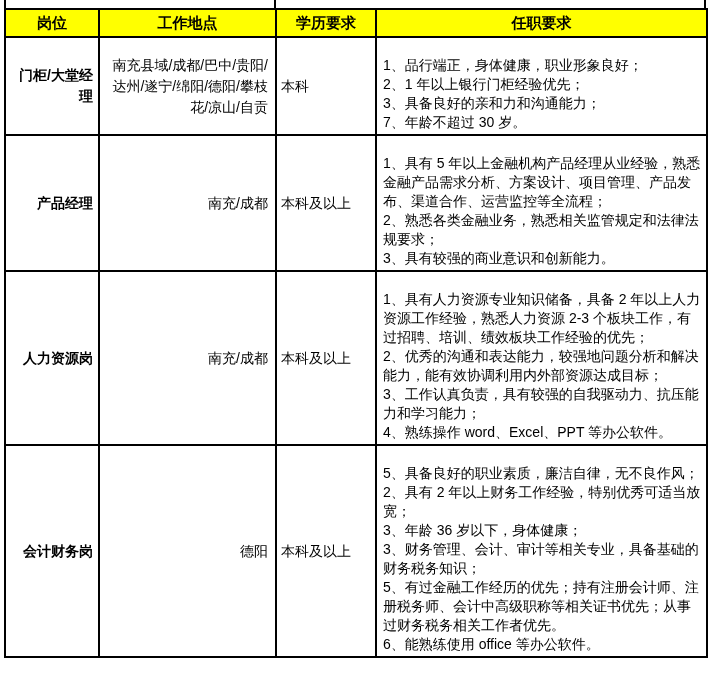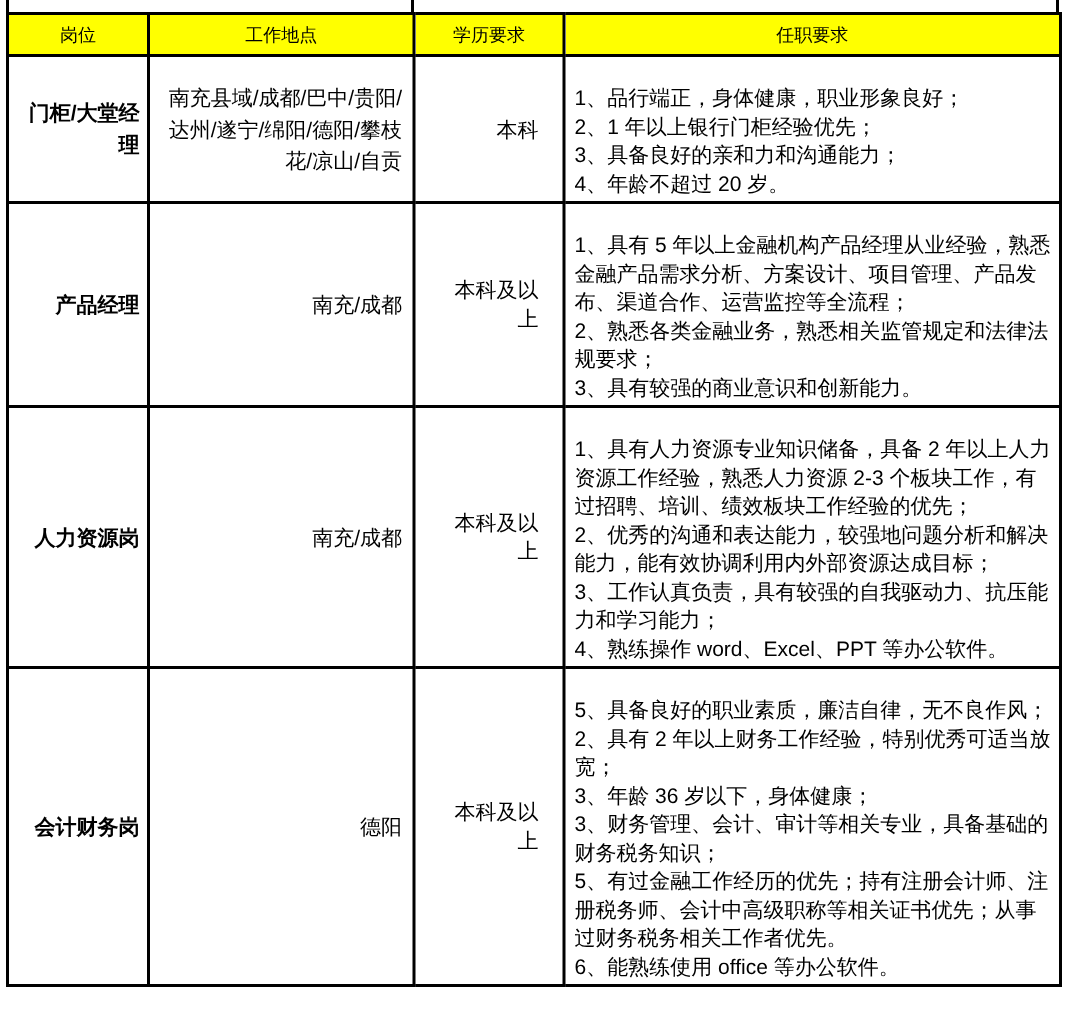--- a/index.html
+++ b/index.html
@@ -22,31 +22,31 @@
     width:702px;
     border-collapse:collapse;
     table-layout:fixed;
   }
   table.jobs th, table.jobs td{
     border:2px solid var(--border-color,#000000);
     overflow:hidden;
   }
   table.jobs th{
     background:var(--header-bg,#ffff00);
-    font-size:12px;
-    font-weight:normal;
+    font-size:15px;
+    font-weight:bold;
     height:26px;
     padding:0 2px;
     text-align:center;
     vertical-align:middle;
   }
   td{font-size:14px;vertical-align:middle;}
   td.pos{font-weight:bold;text-align:right;padding:0 5px;line-height:21px;}
   td.loc{text-align:right;padding:0 7px;line-height:21px;}
-  td.edu{text-align:right;padding:0 16px;line-height:19px;}
+  td.edu{text-align:left;padding:0 4px;line-height:19px;}
   td.req{padding:18px 4px 2px 6px;line-height:19px;text-align:left;}
   td.req div{margin:0;}
   tbody tr:nth-child(1){height:90px;}
   tbody tr:nth-child(2){height:82px;}
   tbody tr:nth-child(3){height:115px;}
   tbody tr:nth-child(4){height:171px;}
   tbody tr:nth-child(5){height:183px;}
   tbody tr:nth-child(5) td.req{line-height:18px;font-size:13.5px;}
 </style>
 </head>
@@ -74,21 +74,21 @@
     </thead>
     <tbody id="rows">
         <tr>
           <td class="pos">门柜/大堂经理</td>
           <td class="loc">南充县域/成都/巴中/贵阳/达州/遂宁/绵阳/德阳/攀枝花/凉山/自贡</td>
           <td class="edu">本科</td>
           <td class="req">
             <div>1、品行端正，身体健康，职业形象良好；</div>
             <div>2、1 年以上银行门柜经验优先；</div>
             <div>3、具备良好的亲和力和沟通能力；</div>
-            <div>4、年龄不超过 20 岁。</div>
+            <div>7、年龄不超过 30 岁。</div>
           </td>
         </tr>
         <tr>
           <td class="pos">产品经理</td>
           <td class="loc">南充/成都</td>
           <td class="edu">本科及以上</td>
           <td class="req">
             <div>1、具有 5 年以上金融机构产品经理从业经验，熟悉金融产品需求分析、方案设计、项目管理、产品发布、渠道合作、运营监控等全流程；</div>
             <div>2、熟悉各类金融业务，熟悉相关监管规定和法律法规要求；</div>
             <div>3、具有较强的商业意识和创新能力。</div>

